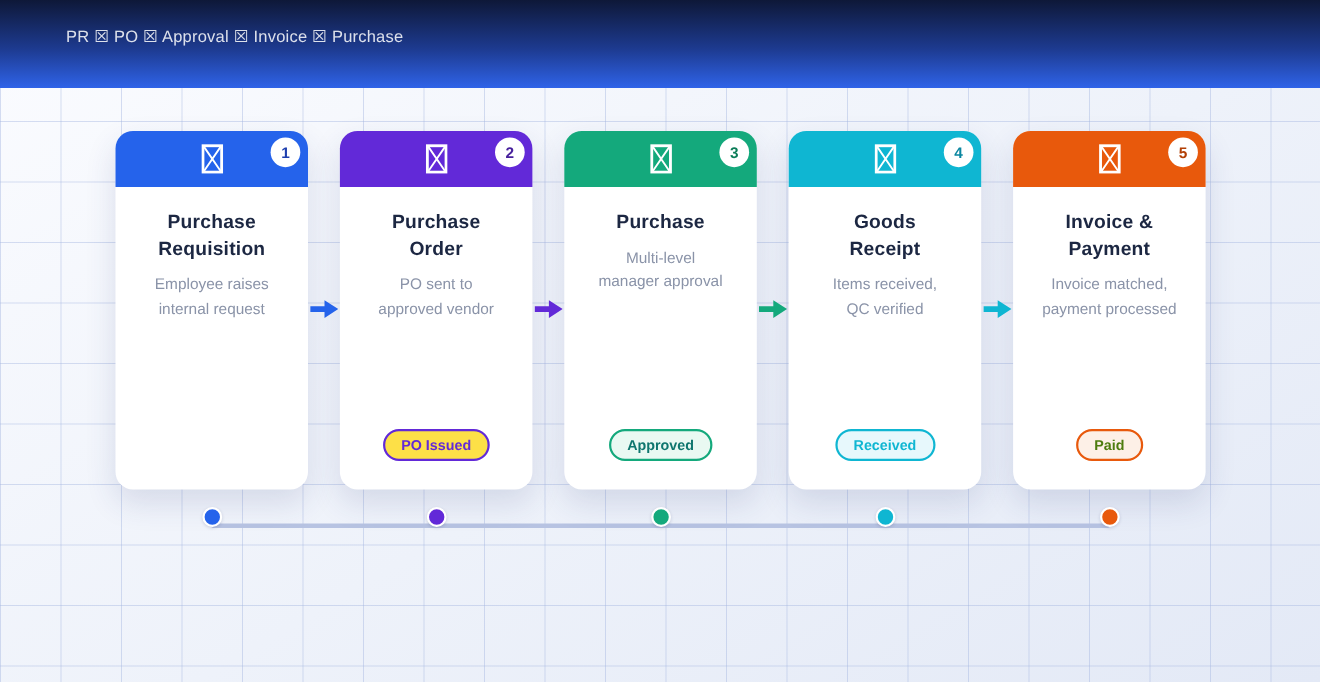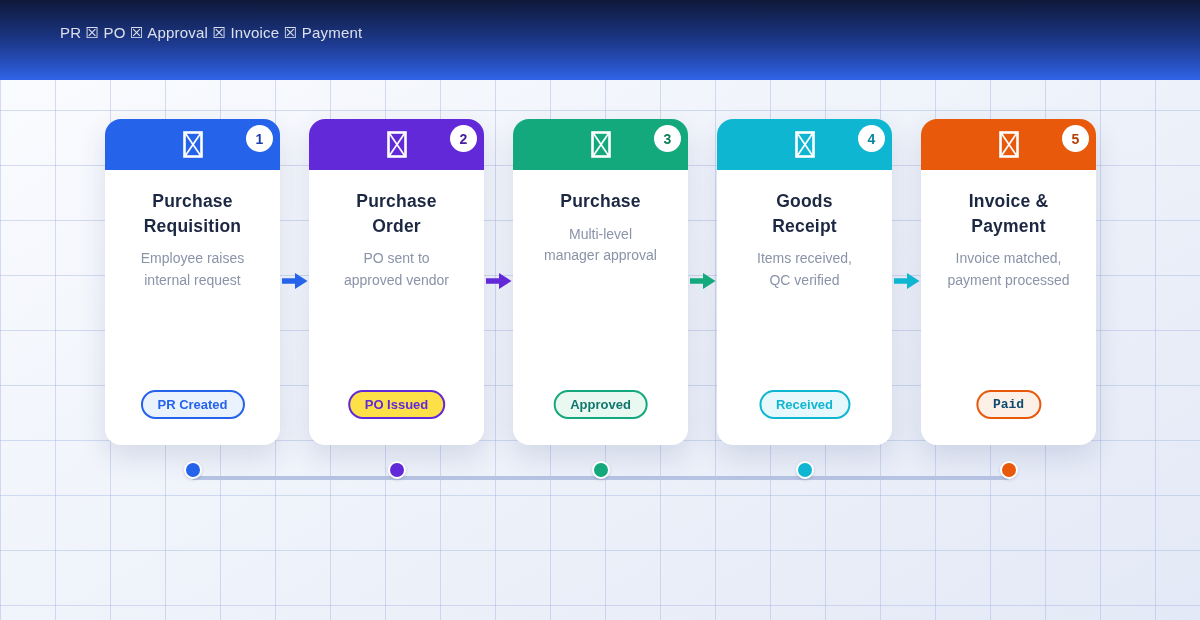--- a/index.html
+++ b/index.html
@@ -76,36 +76,35 @@
     display:flex; align-items:center; padding:0 21px;
     font-size:15.5px; color:#26304e; z-index:2;
   }
 </style>
 </head>
 <body>
 
 <div class="page">
 
   <header class="top-banner">
-    <div class="page-subtitle">PR ☒ PO ☒ Approval ☒ Invoice ☒ Payment</div>
+    <div class="page-subtitle">PR ☒ PO ☒ Approval ☒ Invoice ☒ Purchase</div>
   </header>
 
   <section class="card card-0">
     <div class="card-header" style="background: rgb(37, 99, 235);">
       <svg class="tofu" width="20" height="27" viewBox="0 0 20 27">
           <rect x="1.5" y="1.5" width="17" height="24" fill="none" stroke="currentColor" stroke-width="2.6"></rect>
           <path d="M2.5 2.5 L17.5 24.5 M17.5 2.5 L2.5 24.5" stroke="currentColor" stroke-width="1.7" fill="none"></path>
         </svg>
       <span class="num-badge" style="color: rgb(30, 63, 174);">1</span>
     </div>
     <h2 class="card-title">Purchase
 Requisition</h2>
     <p class="card-desc">Employee raises
 internal request</p>
-    <span class="status-pill" style="color: rgb(37, 99, 235); border-color: rgb(37, 99, 235); background: rgb(234, 242, 254);">PR Created</span>
   </section>
 
   <section class="card card-1">
     <div class="card-header" style="background: rgb(98, 41, 216);">
       <svg class="tofu" width="20" height="27" viewBox="0 0 20 27">
           <rect x="1.5" y="1.5" width="17" height="24" fill="none" stroke="currentColor" stroke-width="2.6"></rect>
           <path d="M2.5 2.5 L17.5 24.5 M17.5 2.5 L2.5 24.5" stroke="currentColor" stroke-width="1.7" fill="none"></path>
         </svg>
       <span class="num-badge" style="color: rgb(71, 32, 156);">2</span>
     </div>
@@ -150,21 +149,21 @@
       <svg class="tofu" width="20" height="27" viewBox="0 0 20 27">
           <rect x="1.5" y="1.5" width="17" height="24" fill="none" stroke="currentColor" stroke-width="2.6"></rect>
           <path d="M2.5 2.5 L17.5 24.5 M17.5 2.5 L2.5 24.5" stroke="currentColor" stroke-width="1.7" fill="none"></path>
         </svg>
       <span class="num-badge" style="color: rgb(178, 63, 5);">5</span>
     </div>
     <h2 class="card-title">Invoice &amp;
 Payment</h2>
     <p class="card-desc">Invoice matched,
 payment processed</p>
-    <span class="status-pill" style="color: #0c4a6e; border-color: rgb(232, 89, 12); background: rgb(253, 240, 231); font-family: Liberation Mono, monospace;">Paid</span>
+    <span class="status-pill" style="color: #4d7c0f; border-color: rgb(232, 89, 12); background: rgb(253, 240, 231);">Paid</span>
   </section>
 
   <span class="flow-arrow arrow-0" style="color: rgb(37, 99, 235);">
     <svg width="26" height="18" viewBox="0 0 26 18">
         <path d="M0 6.3 H13 V1 L25.5 9 L13 17 V11.7 H0 Z" fill="currentColor"></path>
       </svg>
   </span>
   <span class="flow-arrow arrow-1" style="color: rgb(98, 41, 216);">
     <svg width="26" height="18" viewBox="0 0 26 18">
         <path d="M0 6.3 H13 V1 L25.5 9 L13 17 V11.7 H0 Z" fill="currentColor"></path>

